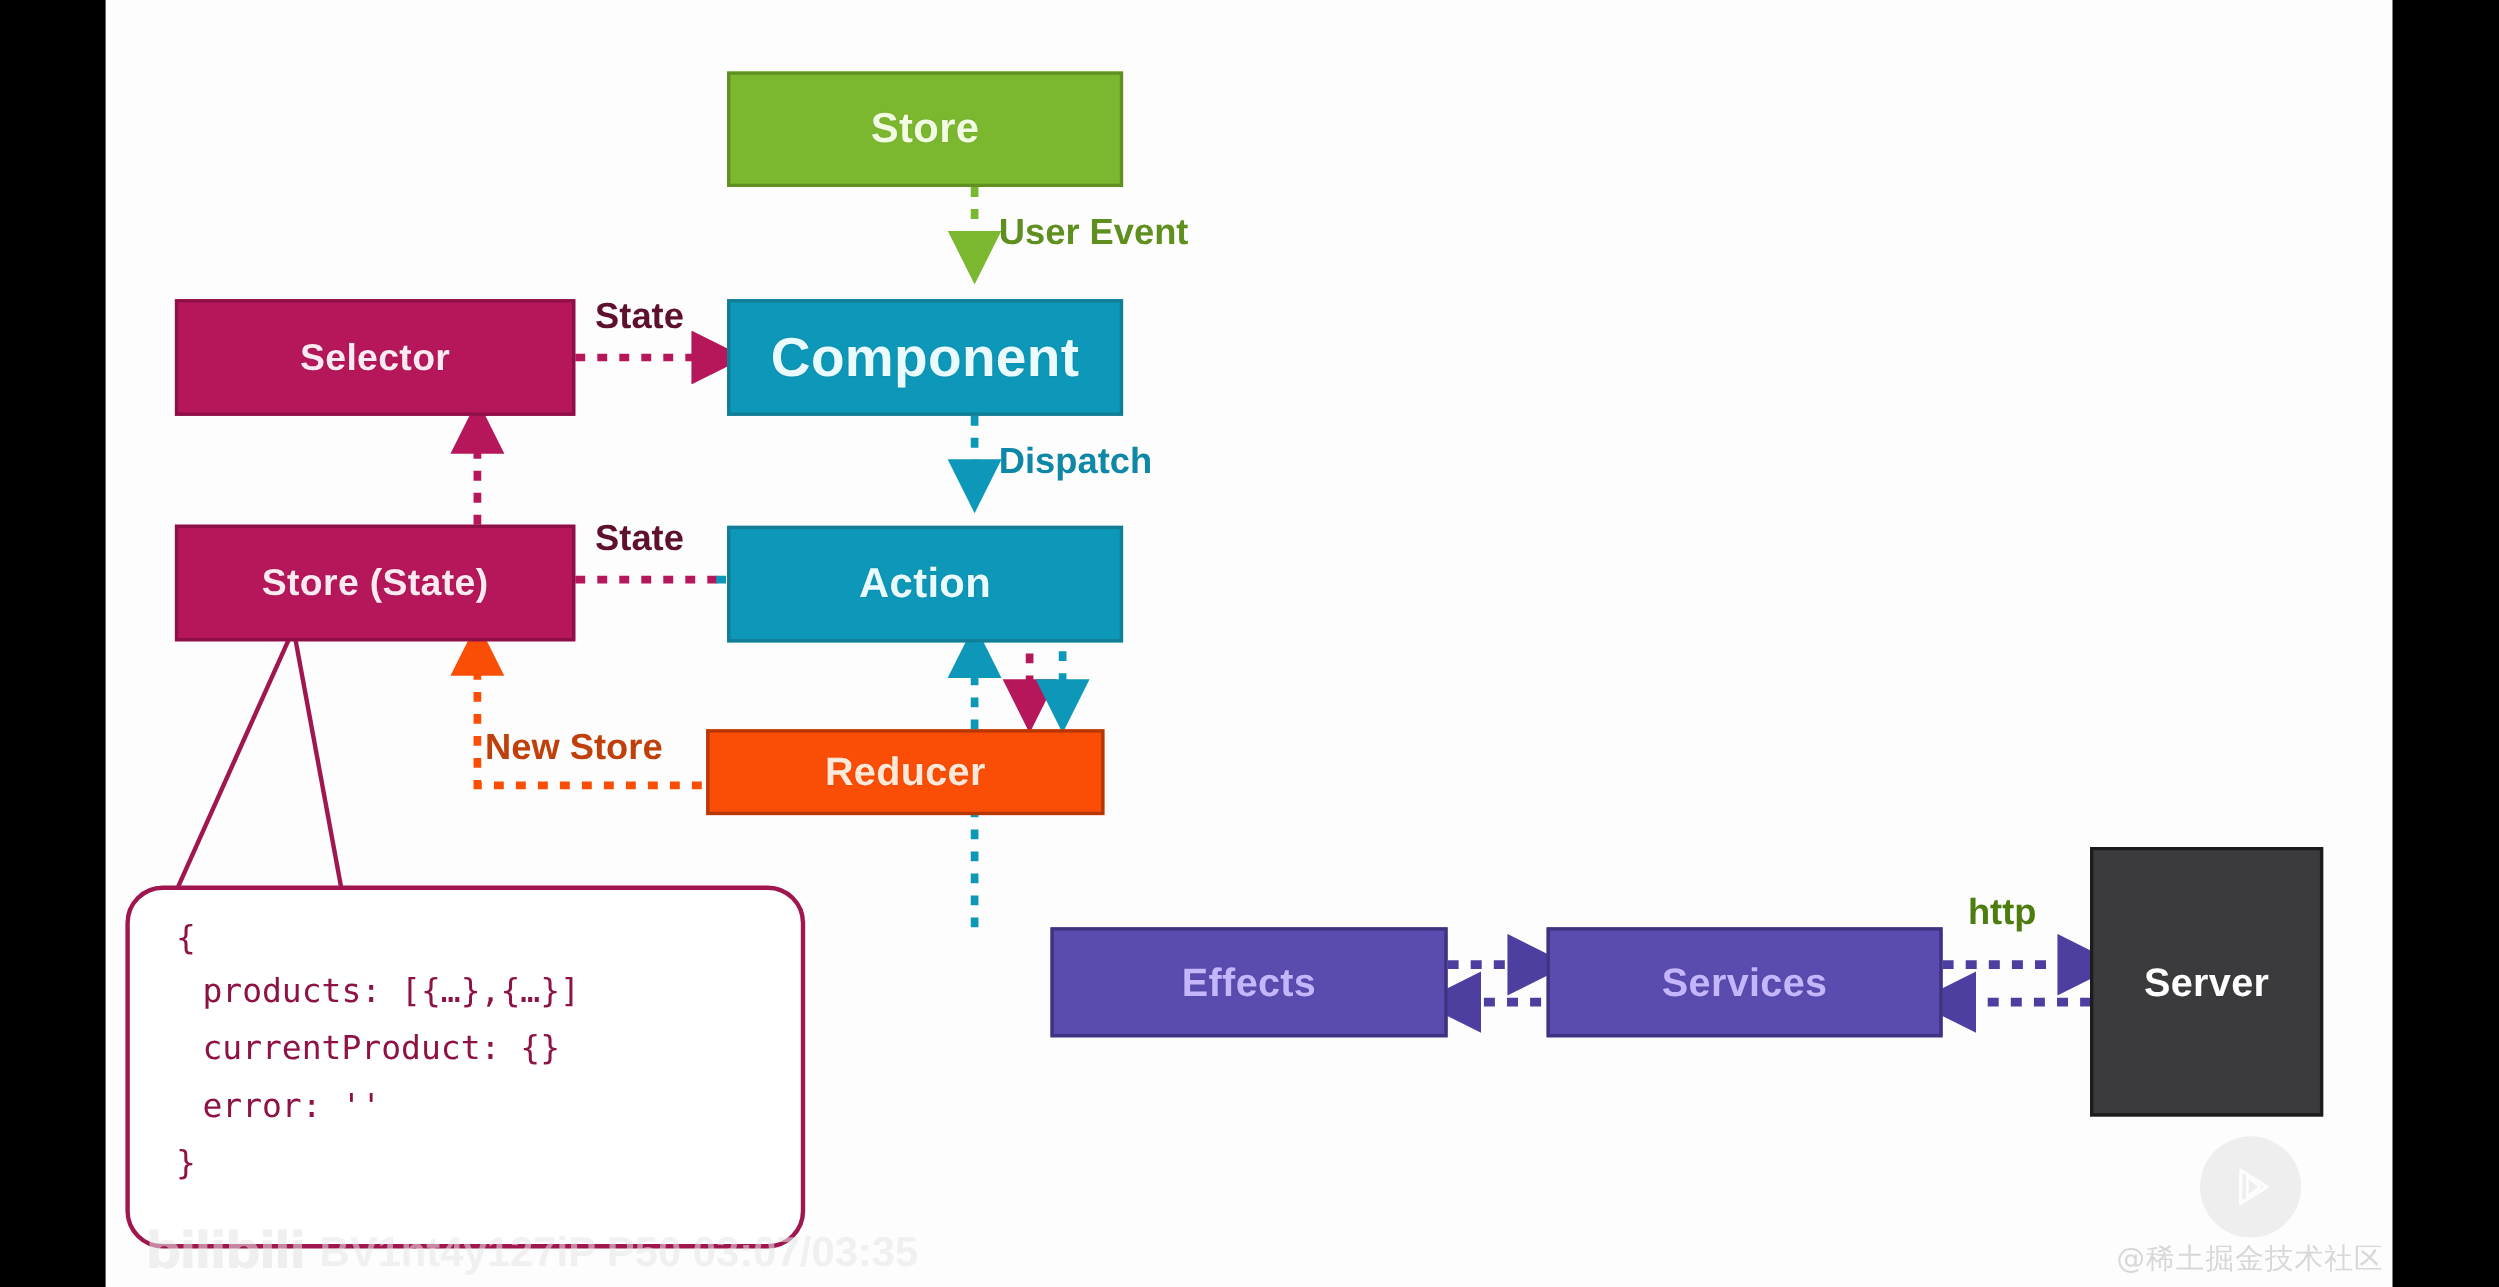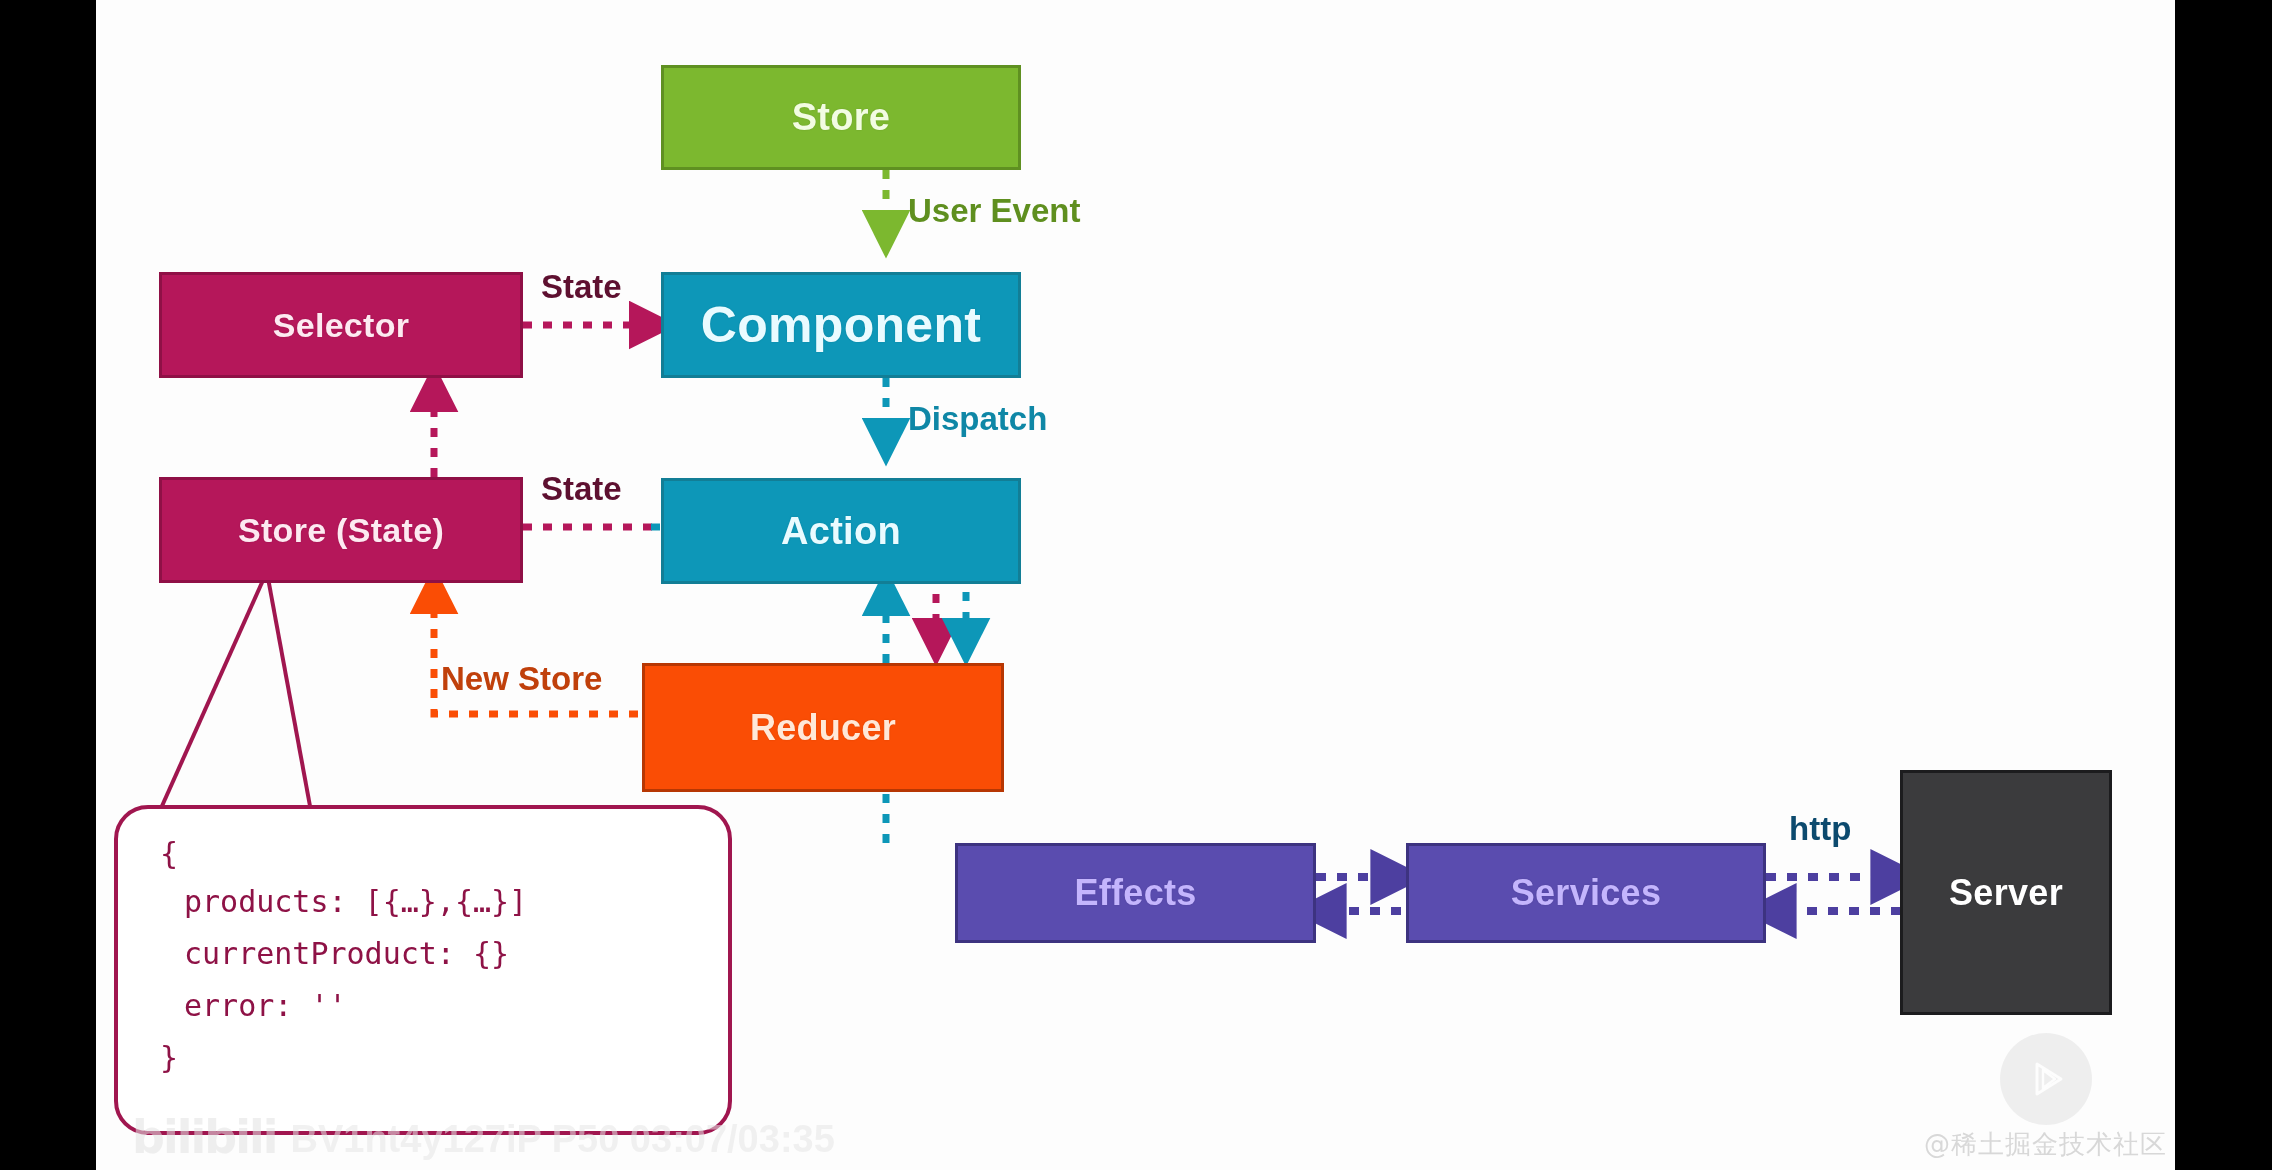--- a/index.html
+++ b/index.html
@@ -96,21 +96,21 @@
   .edge-label {
     position: absolute;
     font-weight: 600;
     white-space: nowrap;
     z-index: 4;
   }
   .lbl-user-event { color: #5f8f1f; }
   .lbl-dispatch   { color: #0f87a6; }
   .lbl-state      { color: #5e1030; }
   .lbl-new-state  { color: #c0400b; }
-  .lbl-http       { color: #0c4a6e; }
+  .lbl-http       { color: #4d7c0f; }
 
   
   #callout {
     position: absolute;
     left: 18px;
     top: 805px;
     width: 618px;
     height: 330px;
     border: 4px solid #a0164f;
     border-radius: 34px;
@@ -277,21 +277,21 @@
     </div>
 
     <div class="node node-selector" style="left:63px; top:272px; width:364px; height:106px; font-size:34px;">
       <span>Selector</span>
     </div>
 
     <div class="node node-store" style="left:63px; top:477px; width:364px; height:106px; font-size:34px;text-align:right;">
       <span>Store (State)</span>
     </div>
 
-    <div class="node node-reducer" style="left:546px; top:663px; width:362px; height:129px; font-size:36px;">
+    <div class="node node-reducer" style="left:546px; top:663px; width:362px; height:78px; font-size:36px;">
       <span>Reducer</span>
     </div>
 
     <div class="node node-effects" style="left:859px; top:843px; width:361px; height:100px; font-size:36px;">
       <span>Effects</span>
     </div>
 
     <div class="node node-services" style="left:1310px; top:843px; width:360px; height:100px; font-size:36px;">
       <span>Services</span>
     </div>

